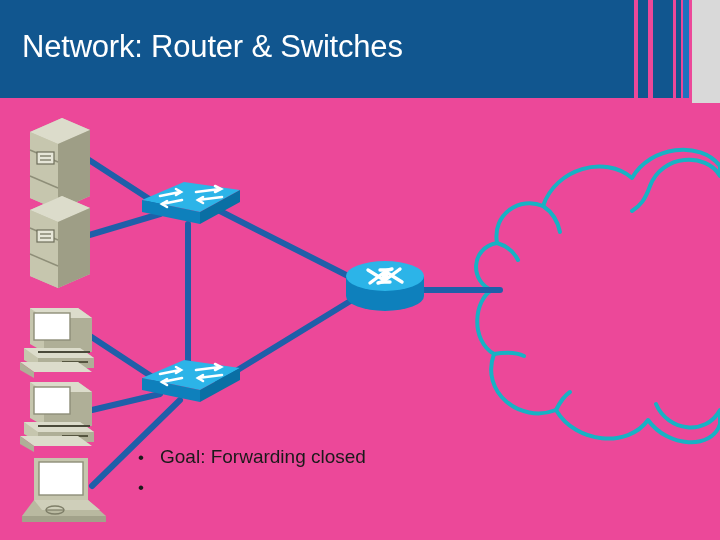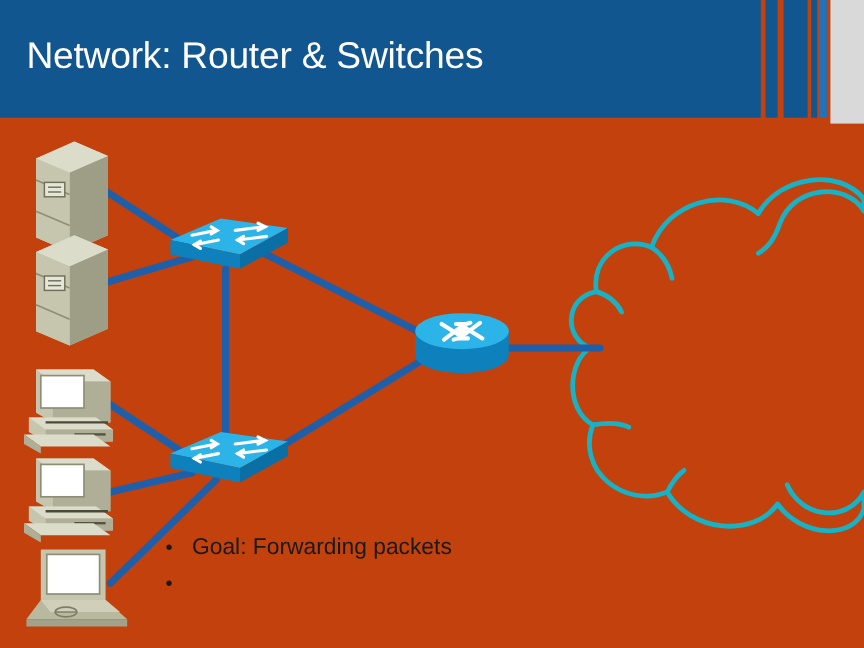--- a/index.html
+++ b/index.html
@@ -8,21 +8,21 @@
     padding: 0;
     background: #ffffff;
   }
   body {
     font-family: "Liberation Sans", sans-serif;
   }
   #slide {
     position: relative;
     width: 720px;
     height: 540px;
-    background: #c2410c;
+    background: #ec4899;
     overflow: hidden;
   }
 
   
   #title-banner {
     position: absolute;
     left: 0;
     top: 0;
     width: 634px;
     height: 98px;
@@ -279,20 +279,20 @@
           <path d="M 392 269 L 385 271 L 387 278"></path>
         </g>
       </g>
 
     </svg>
   </div>
 
   <div id="bullets">
     <div class="bullet-row">
       <span class="bullet-dot">•</span>
-      <span class="bullet-label">Goal: Forwarding packets</span>
+      <span class="bullet-label">Goal: Forwarding closed</span>
     </div>
     <div class="bullet-row">
       <span class="bullet-dot">•</span>
     </div>
   </div>
 
 </div>
 
 </body></html>

